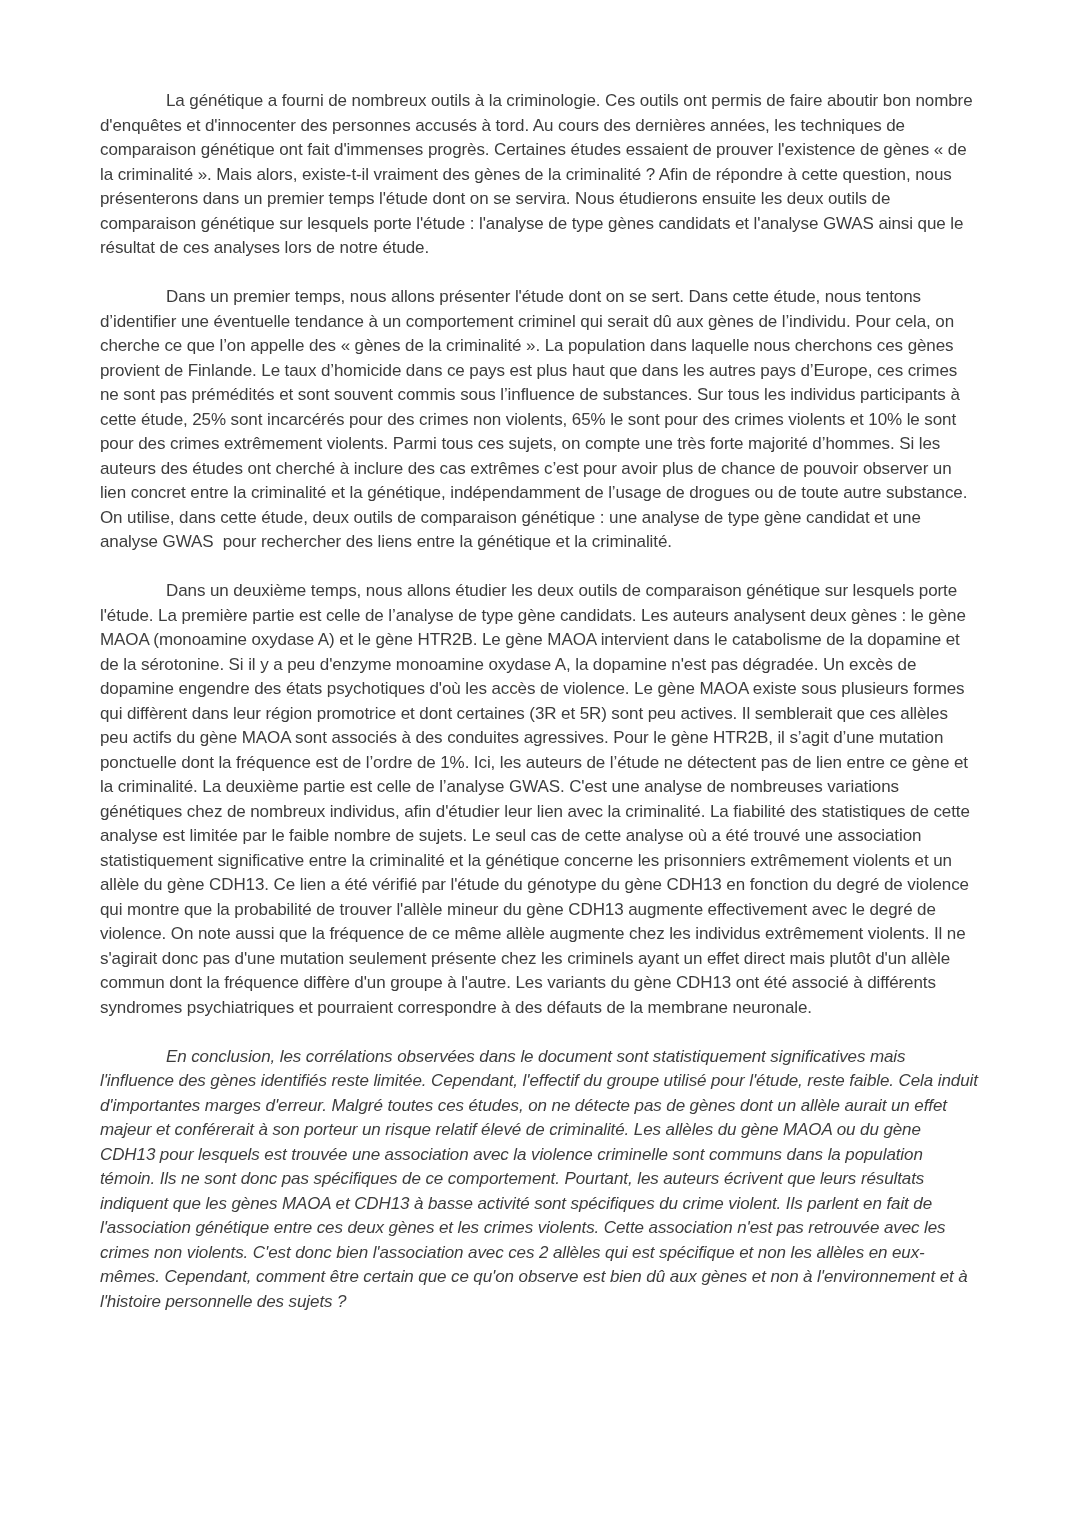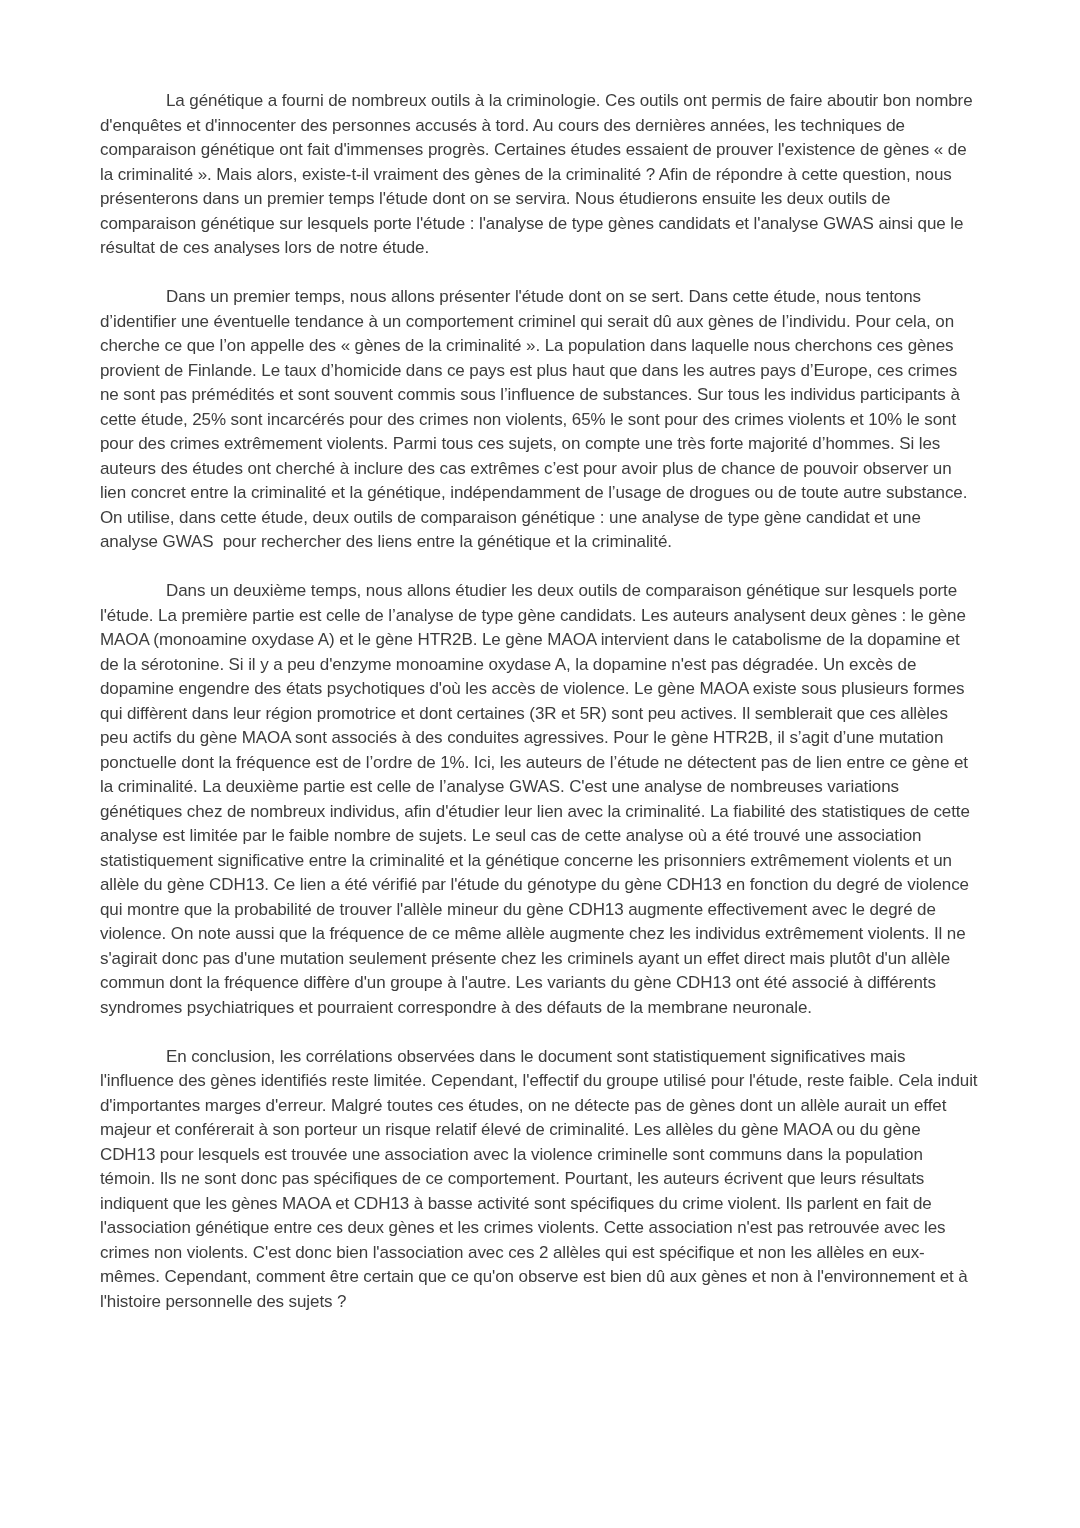--- a/index.html
+++ b/index.html
@@ -23,20 +23,21 @@
     letter-spacing: -0.1px;
   }
   .para {
     margin: 0 0 24.5px 0;
     text-indent: 66px;
     text-align: left;
     white-space: pre-wrap;
   }
   .para:last-child {
     margin-bottom: 0;
+    font-style: italic;
   }
 </style>
 </head>
 <body>
 
 <div class="page">
   <p class="para">La génétique a fourni de nombreux outils à la criminologie. Ces outils ont permis de faire aboutir bon nombre d'enquêtes et d'innocenter des personnes accusés à tord. Au cours des dernières années, les techniques de comparaison génétique ont fait d'immenses progrès. Certaines études essaient de prouver l'existence de gènes « de la criminalité ». Mais alors, existe-t-il vraiment des gènes de la criminalité ? Afin de répondre à cette question, nous présenterons dans un premier temps l'étude dont on se servira. Nous étudierons ensuite les deux outils de comparaison génétique sur lesquels porte l'étude : l'analyse de type gènes candidats et l'analyse GWAS ainsi que le résultat de ces analyses lors de notre étude.</p>
   <p class="para">Dans un premier temps, nous allons présenter l'étude dont on se sert. Dans cette étude, nous tentons d’identifier une éventuelle tendance à un comportement criminel qui serait dû aux gènes de l’individu. Pour cela, on cherche ce que l’on appelle des « gènes de la criminalité ». La population dans laquelle nous cherchons ces gènes provient de Finlande. Le taux d’homicide dans ce pays est plus haut que dans les autres pays d’Europe, ces crimes ne sont pas prémédités et sont souvent commis sous l’influence de substances. Sur tous les individus participants à cette étude, 25% sont incarcérés pour des crimes non violents, 65% le sont pour des crimes violents et 10% le sont pour des crimes extrêmement violents. Parmi tous ces sujets, on compte une très forte majorité d’hommes. Si les auteurs des études ont cherché à inclure des cas extrêmes c’est pour avoir plus de chance de pouvoir observer un lien concret entre la criminalité et la génétique, indépendamment de l’usage de drogues ou de toute autre substance. On utilise, dans cette étude, deux outils de comparaison génétique : une analyse de type gène candidat et une analyse GWAS  pour rechercher des liens entre la génétique et la criminalité.</p>
   <p class="para">Dans un deuxième temps, nous allons étudier les deux outils de comparaison génétique sur lesquels porte l'étude. La première partie est celle de l’analyse de type gène candidats. Les auteurs analysent deux gènes : le gène MAOA (monoamine oxydase A) et le gène HTR2B. Le gène MAOA intervient dans le catabolisme de la dopamine et de la sérotonine. Si il y a peu d'enzyme monoamine oxydase A, la dopamine n'est pas dégradée. Un excès de dopamine engendre des états psychotiques d'où les accès de violence. Le gène MAOA existe sous plusieurs formes qui diffèrent dans leur région promotrice et dont certaines (3R et 5R) sont peu actives. Il semblerait que ces allèles peu actifs du gène MAOA sont associés à des conduites agressives. Pour le gène HTR2B, il s’agit d’une mutation ponctuelle dont la fréquence est de l’ordre de 1%. Ici, les auteurs de l’étude ne détectent pas de lien entre ce gène et la criminalité. La deuxième partie est celle de l’analyse GWAS. C'est une analyse de nombreuses variations génétiques chez de nombreux individus, afin d'étudier leur lien avec la criminalité. La fiabilité des statistiques de cette analyse est limitée par le faible nombre de sujets. Le seul cas de cette analyse où a été trouvé une association statistiquement significative entre la criminalité et la génétique concerne les prisonniers extrêmement violents et un allèle du gène CDH13. Ce lien a été vérifié par l'étude du génotype du gène CDH13 en fonction du degré de violence qui montre que la probabilité de trouver l'allèle mineur du gène CDH13 augmente effectivement avec le degré de violence. On note aussi que la fréquence de ce même allèle augmente chez les individus extrêmement violents. Il ne s'agirait donc pas d'une mutation seulement présente chez les criminels ayant un effet direct mais plutôt d'un allèle commun dont la fréquence diffère d'un groupe à l'autre. Les variants du gène CDH13 ont été associé à différents syndromes psychiatriques et pourraient correspondre à des défauts de la membrane neuronale.</p>
   <p class="para">En conclusion, les corrélations observées dans le document sont statistiquement significatives mais l'influence des gènes identifiés reste limitée. Cependant, l'effectif du groupe utilisé pour l'étude, reste faible. Cela induit d'importantes marges d'erreur. Malgré toutes ces études, on ne détecte pas de gènes dont un allèle aurait un effet majeur et conférerait à son porteur un risque relatif élevé de criminalité. Les allèles du gène MAOA ou du gène CDH13 pour lesquels est trouvée une association avec la violence criminelle sont communs dans la population témoin. Ils ne sont donc pas spécifiques de ce comportement. Pourtant, les auteurs écrivent que leurs résultats indiquent que les gènes MAOA et CDH13 à basse activité sont spécifiques du crime violent. Ils parlent en fait de l'association génétique entre ces deux gènes et les crimes violents. Cette association n'est pas retrouvée avec les crimes non violents. C'est donc bien l'association avec ces 2 allèles qui est spécifique et non les allèles en eux-mêmes. Cependant, comment être certain que ce qu'on observe est bien dû aux gènes et non à l'environnement et à l'histoire personnelle des sujets ?</p>

